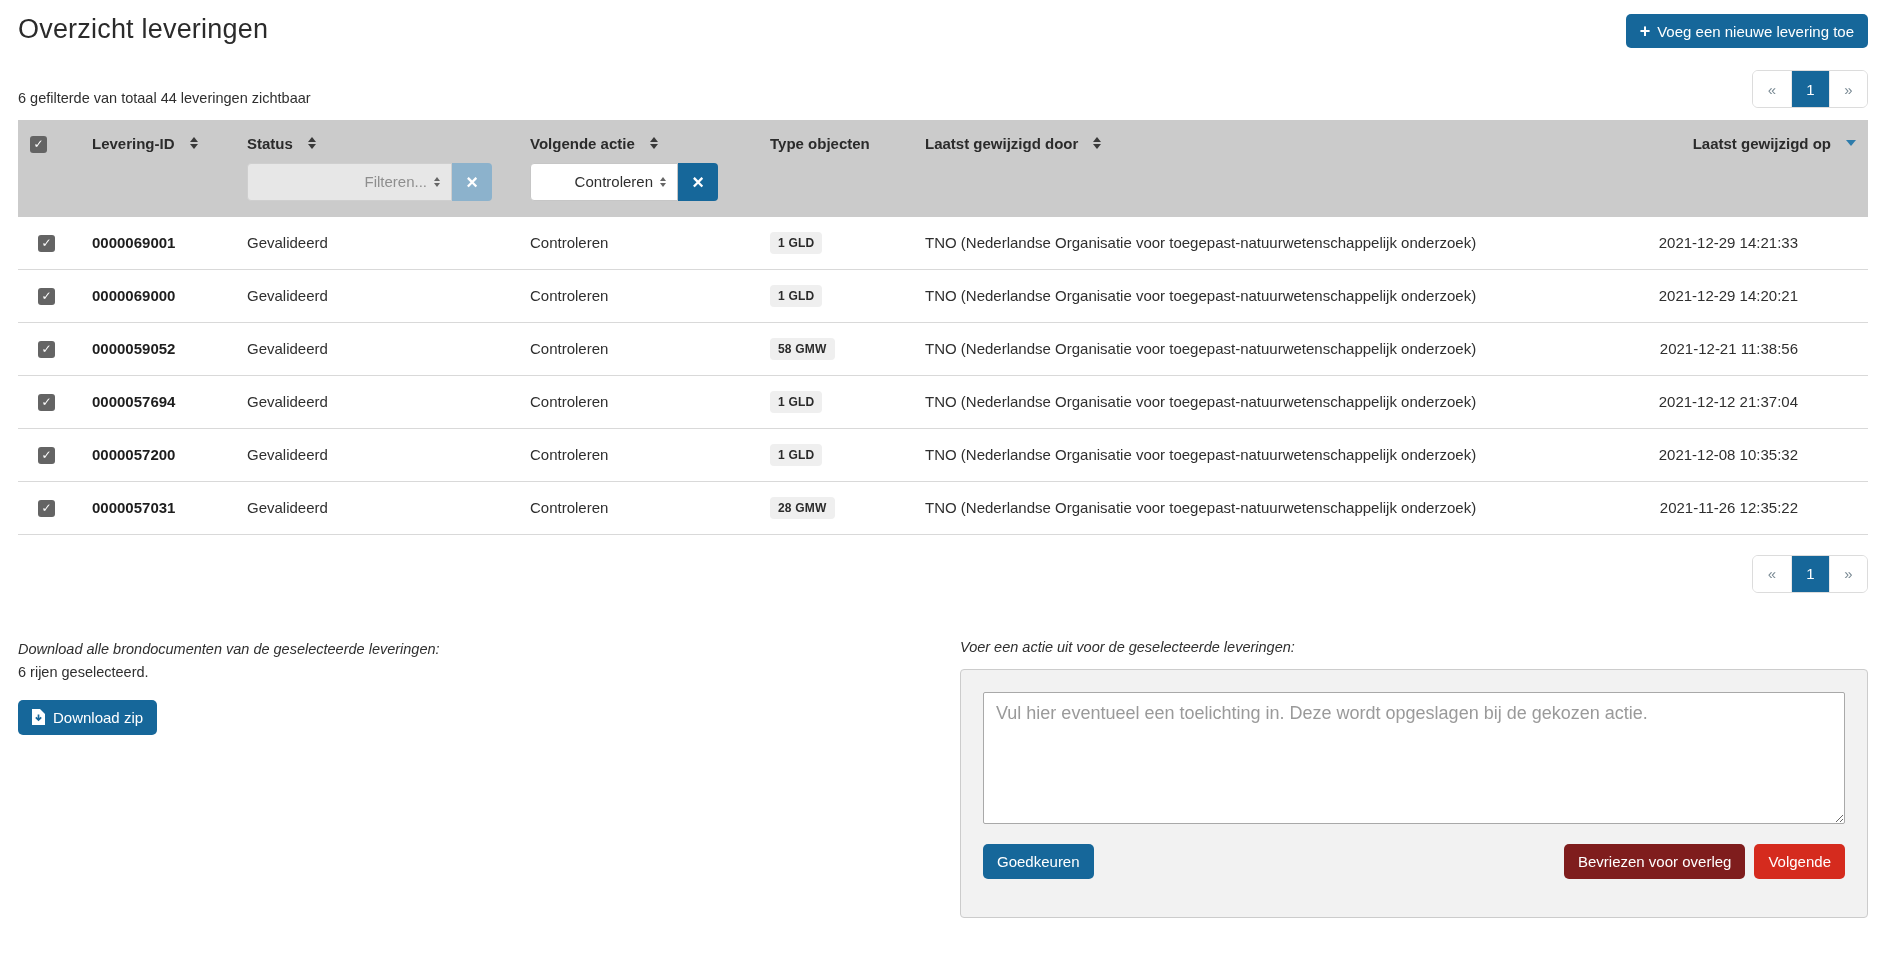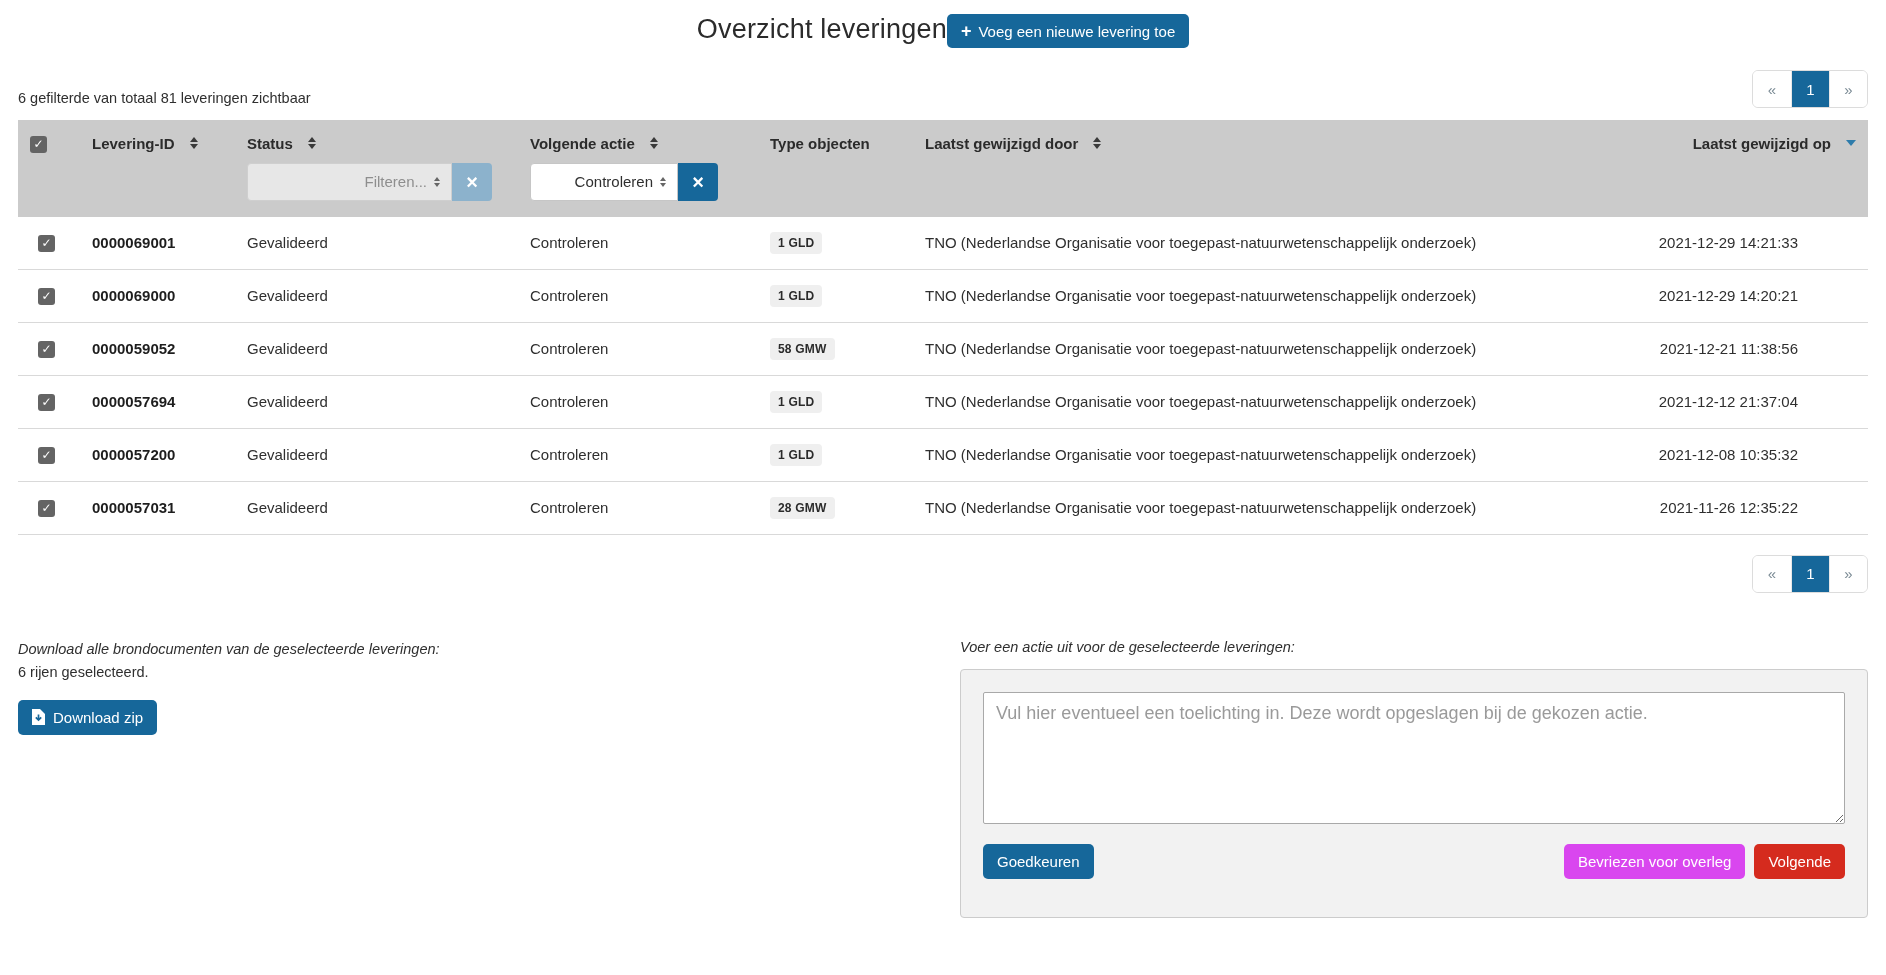--- a/index.html
+++ b/index.html
@@ -1,21 +1,21 @@
 <!DOCTYPE html>
 <html><head>
 <meta charset="utf-8">
 <style>
   * { margin:0; padding:0; box-sizing:border-box; }
   html,body { width:1886px; height:975px; background:#ffffff; overflow:hidden;
               font-family:"Liberation Sans","DejaVu Sans",sans-serif; color:#2f2f2f; }
   .page { padding:14px 18px 0 18px; }
 
   
-  .top-bar { display:flex; justify-content:center; align-items:flex-start; }
+  .top-bar { display:flex; justify-content:space-between; align-items:flex-start; }
   .page-title { font-size:27px; font-weight:400; color:#2b2b2b; letter-spacing:.2px; }
   .btn { border:none; cursor:pointer; border-radius:5px; font-family:inherit; }
   .btn-primary { background:#16679a; color:#fff; }
   .add-btn { display:inline-flex; align-items:center; gap:7px; padding:8px 14px; font-size:15px; }
   .plus-glyph { font-size:18px; font-weight:700; line-height:1; }
 
   
   .toolbar-row { display:flex; justify-content:space-between; align-items:flex-end; margin-top:22px; }
   .filter-summary { font-size:14.5px; padding-bottom:2px; }
   .pagination { display:inline-flex; border:1px solid #dcdcdc; border-radius:6px; overflow:hidden; background:#fff; }
@@ -81,39 +81,39 @@
   .action-panel { margin-top:14px; background:#f2f2f2; border:1px solid #cccccc; border-radius:4px;
                   padding:22px 22px 38px 22px; }
   .toelichting-label { font-size:15px; font-weight:700; margin-bottom:10px; }
   .toelichting-textarea { width:100%; height:132px; border:1px solid #a9a9a9; border-radius:2px;
                           padding:10px 12px; font-size:18px; font-family:inherit; color:#2f2f2f;
                           resize:both; background:#fff; }
   .toelichting-textarea::placeholder { color:#9a9a9a; }
   .action-buttons { display:flex; align-items:center; margin-top:16px; }
   .action-buttons .spacer { flex:1; }
   .action-btn { padding:9px 14px; font-size:15px; color:#fff; }
-  .btn-neutral { background:#d946ef; }
+  .btn-neutral { background:#7f1d1d; }
   .btn-danger  { background:#d52b1e; }
   .right-group { display:flex; gap:9px; }
 </style>
 </head>
 <body>
 
 <div class="page">
 
   <div class="top-bar">
     <h1 class="page-title">Overzicht leveringen</h1>
     <button class="btn btn-primary add-btn">
       <span class="plus-glyph">+</span>
       <span>Voeg een nieuwe levering toe</span>
     </button>
   </div>
 
   <div class="toolbar-row">
-    <div class="filter-summary">6 gefilterde van totaal 81 leveringen zichtbaar</div>
+    <div class="filter-summary">6 gefilterde van totaal 44 leveringen zichtbaar</div>
     <div class="pagination">
       <button class="page-btn">«</button>
       <button class="page-btn active">1</button>
       <button class="page-btn">»</button>
     </div>
   </div>
 
   <table>
     <thead>
       <tr class="label-row">

